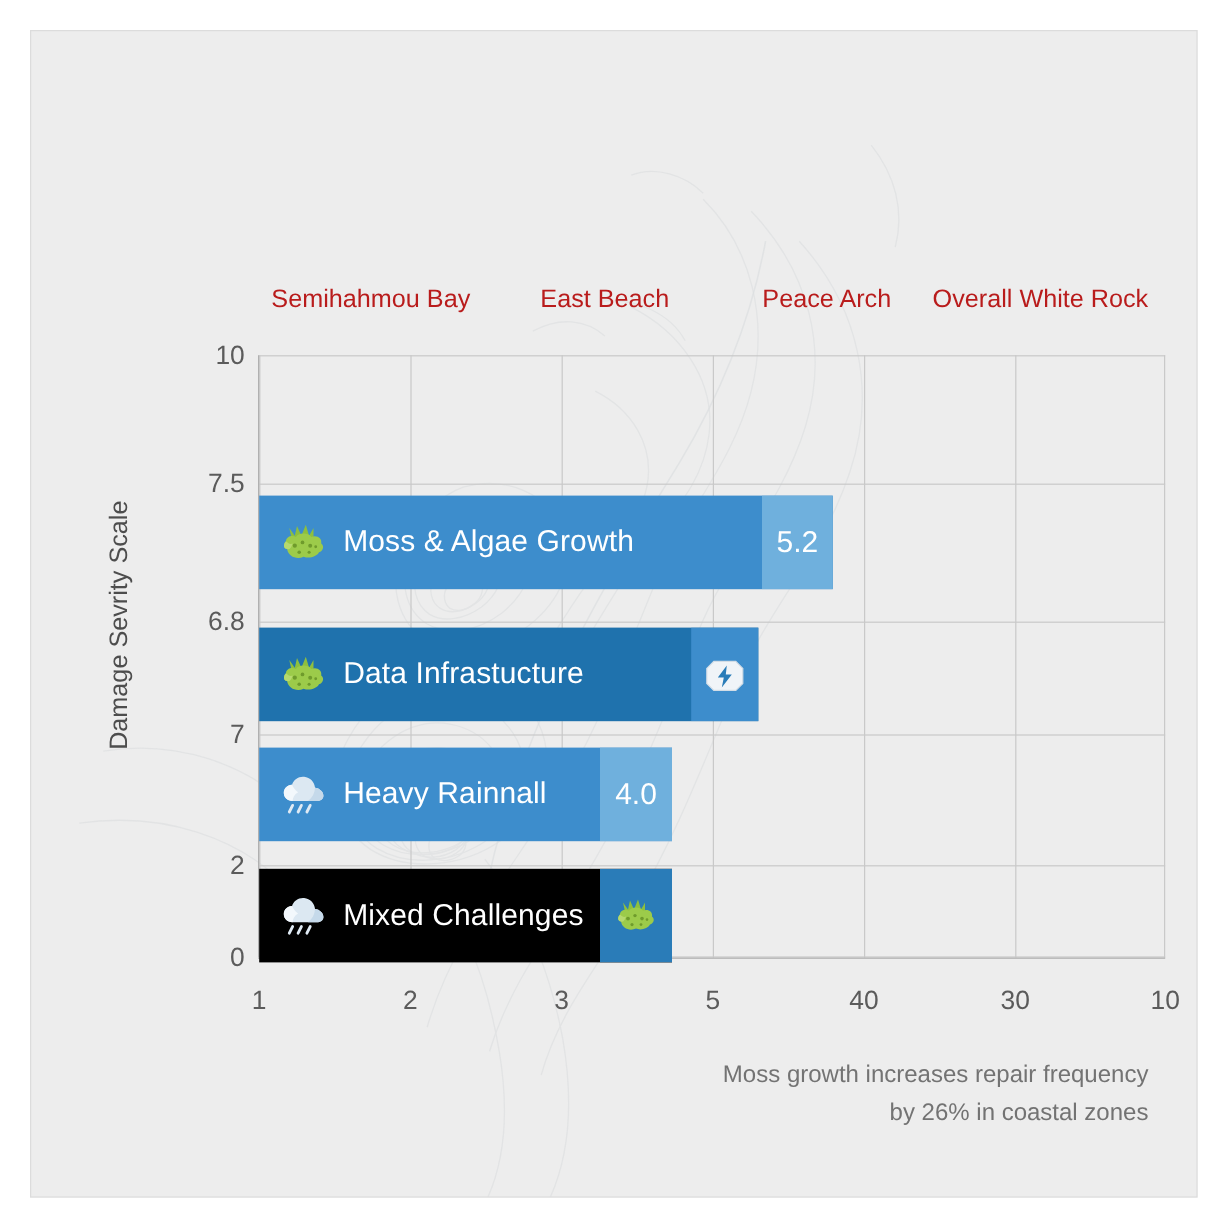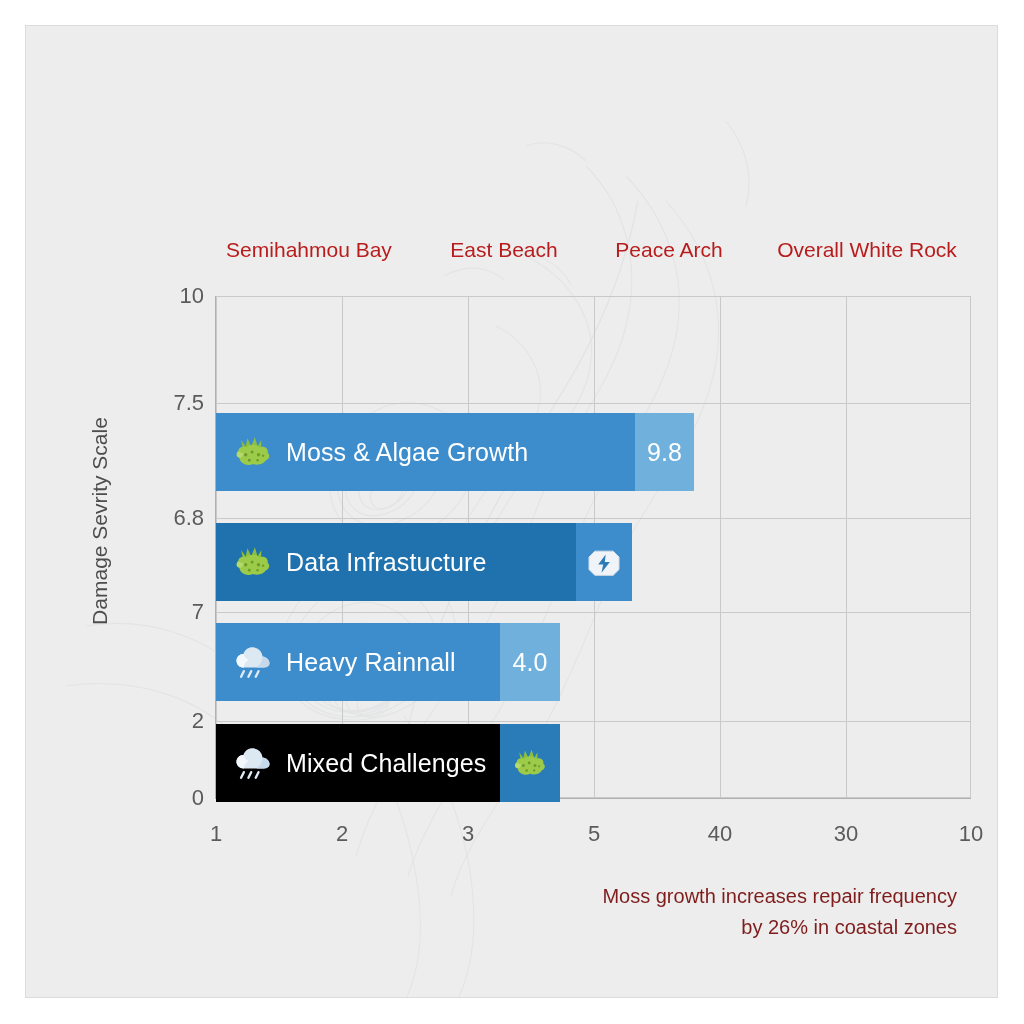--- a/index.html
+++ b/index.html
@@ -196,21 +196,21 @@
   }
 
   
   #annotation {
     position: absolute;
     right: 40px;
     top: 855px;
     text-align: right;
     font-size: 20px;
     line-height: 1.55;
-    color: #7f1d1d;
+    color: #737373;
   }
   #footnote {
     position: absolute;
     left: 32px;
     top: 950px;
     font-size: 17px;
     color: #9a9a9a;
   }
 </style>
 </head>
@@ -249,21 +249,21 @@
         <path d="M418 250 C440 238 462 240 478 254"></path>
       </g>
       <g fill="none" stroke="#c8cdd1" stroke-width="1.3" opacity="0.7">
         <path d="M612 175 C600 240 576 300 540 360 C500 425 460 490 430 560 C402 625 380 690 372 760"></path>
       </g>
     </svg>
 
     <div id="col-headers">
       <div class="col-header" style="left:93px">Semihahmou Bay</div>
       <div class="col-header" style="left:288px">East Beach</div>
-      <div class="col-header" style="left:453px">Peace Arch</div>
+      <div class="col-header" style="left:473px">Peace Arch</div>
       <div class="col-header" style="left:651px">Overall White Rock</div>
     </div>
 
     <div id="ylabel">
       <span>Damage Sevrity Scale</span>
     </div>
 
     <div id="ytick-wrap">
       <div class="ytick" style="top:0px">10</div>
       <div class="ytick" style="top:107px">7.5</div>
@@ -298,21 +298,21 @@
       <div class="gridline-h" style="top:316px"></div>
       <div class="gridline-h" style="top:425px"></div>
       <div class="gridline-h" style="top:501px"></div>
 
       <div id="axis-left"></div>
       <div id="axis-bottom"></div>
 
 
       <div class="bar" style="left:0px; top:117px; width:478px; height:78px; background:#3d8dcc;">
         <div class="bar-tail" style="left:419px; right:0; background:#6fb0dd;">
-          <span class="bar-value">9.8</span>
+          <span class="bar-value">5.2</span>
         </div>
         <span class="bar-icon">
           <svg viewBox="0 0 48 48" width="44" height="44">
             <path d="M13 20 L11 11 L16 18 L18 9 L22 18 L26 8 L29 18 L33 11 L33 20 Z" fill="#8dbf3f"></path>
             <path d="M9 30 C6 30 5 26 8 23 C8 19 13 17 17 19 C20 15 28 15 31 19 C36 17 41 20 40 25 C43 27 42 32 38 33 C36 37 29 39 24 37 C18 40 10 37 9 30 Z" fill="#9ccb4a"></path>
             <path d="M9 30 C6 30 5 26 8 23 C10 25 12 26 14 25 C13 29 11 31 9 30 Z" fill="#b6d96e"></path>
             <circle cx="16" cy="27" r="1.9" fill="#6f9b2c"></circle>
             <circle cx="23" cy="24" r="1.7" fill="#6f9b2c"></circle>
             <circle cx="30" cy="27" r="1.8" fill="#6f9b2c"></circle>
             <circle cx="20" cy="33" r="1.6" fill="#6f9b2c"></circle>

